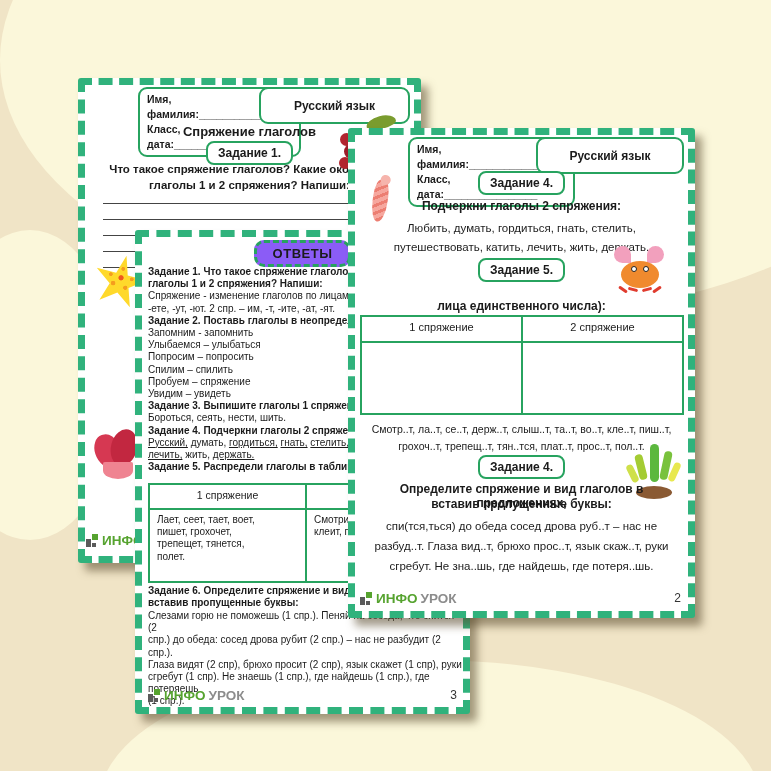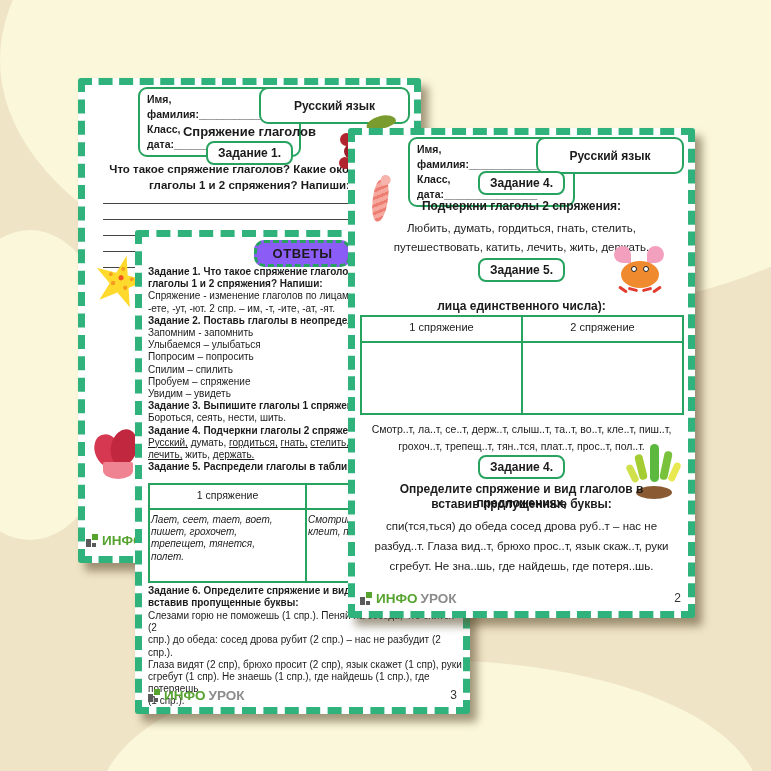--- a/index.html
+++ b/index.html
@@ -42,21 +42,21 @@
   .wline{position:absolute;left:18px;width:293px;border-top:1.2px solid #444;height:0;}
 
   
   .p3-text{left:6px;top:29px;width:302px;font-size:10px;line-height:12.2px;}
   .p3-text .ln{white-space:nowrap;}
   .tbl{border-collapse:collapse;position:absolute;}
   .tbl td{border:2px solid var(--gs);vertical-align:top;font-size:10px;background:#fff;}
   .tbl .hd{text-align:center;font-size:10.5px;padding:4px 2px;}
   .p3-tbl{left:6px;top:246px;}
   .p3-tbl .hd{height:25px;}
-  .p3-tbl .bd{height:73px;padding:4px 1px;line-height:12.2px;font-style:italic;}
+  .p3-tbl .bd{height:73px;padding:4px 7px;line-height:12.2px;}
   .p3-task6{left:6px;top:348px;width:302px;font-size:10px;line-height:12.2px;font-weight:bold;}
   .p3-para{left:6px;top:373px;width:314px;font-size:10px;line-height:12.2px;}
   .pagenum{font-size:12px;color:#333;}
 
   
   .p2-title{font-weight:bold;font-size:12px;}
   .p2-words{font-size:11.5px;}
   .p2-small{font-size:10.5px;}
   .p2-tbl{left:5px;top:180px;}
   .p2-tbl .hd{height:26px;font-size:11px;}

